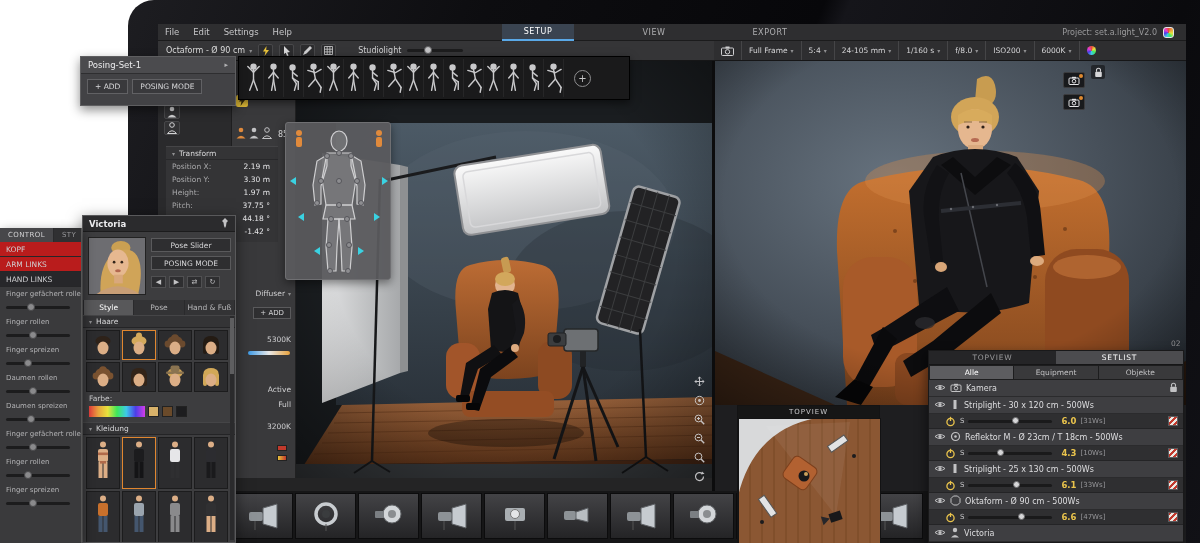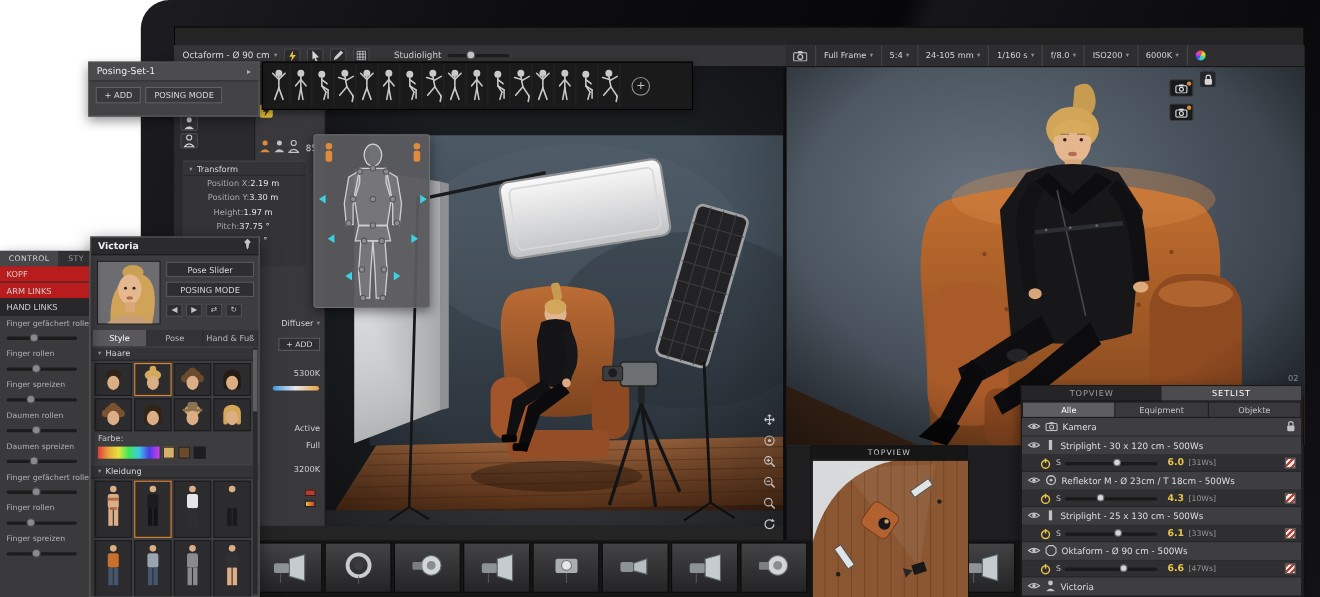--- a/index.html
+++ b/index.html
@@ -37,21 +37,21 @@
 .propstrip{left:74px;top:37px;width:64px;height:417px;background:#39393b;border-right:1px solid #212122;color:#cfcfd1;font-size:7.5px;position:absolute}
 .ytag{position:absolute;left:4px;top:34px;width:12px;height:12px;background:#e8c23a;border-radius:2px;display:flex;align-items:center;justify-content:center}
 .quickbar{position:absolute;left:4px;top:66px;display:flex;gap:3px;align-items:center}
 .ps-row{position:absolute;right:4px;display:flex;align-items:center;gap:3px}
 .ps-btn{border:1px solid #5a5a5c;background:#2f2f31;padding:1px 6px;font-size:7px;color:#d6d6d8}
 .ps-grad{position:absolute;right:5px;top:290px;width:42px;height:4px;border-radius:2px;background:linear-gradient(90deg,#3d9be8,#e8e8e8,#e8a23d)}
 .chiprow{position:absolute;right:8px;width:10px;height:6px;border:1px solid #222}
 
 .transform{left:8px;top:122px;width:112px;height:96px;background:#343436;border-top:1px solid #454547;position:absolute;z-index:4}
 .tr-head{display:flex;align-items:center;gap:4px;height:13px;padding-left:6px;font-size:7.5px;color:#d8d8da;border-bottom:1px solid #28282a}
-.tr-row{display:flex;justify-content:center;align-items:center;height:13px;padding:0 8px 0 6px;font-size:7.5px}
+.tr-row{display:flex;justify-content:space-between;align-items:center;height:13px;padding:0 8px 0 6px;font-size:7.5px}
 .tr-row .lb{color:#a8a8aa}.tr-row .vl{color:#e6e6e8}
 
 .vpmain{left:138px;top:37px;width:416px;height:417px;background:#101214;position:absolute;z-index:1}
 .vp-nav{position:absolute;right:6px;top:314px;display:flex;flex-direction:column;gap:6px;align-items:center;z-index:2}
 .nico{width:13px;height:13px;display:flex;align-items:center;justify-content:center;opacity:.9}
 .divider{left:554px;top:37px;width:3px;height:482px;background:#0c0c0d;position:absolute;z-index:2}
 .vpcam{left:557px;top:37px;width:501px;height:344px;background:#404040;position:absolute;z-index:1}
 .cam-btn{position:absolute;width:22px;height:16px;background:rgba(16,16,18,.85);border:1px solid #3c3c3e;border-radius:2px;display:flex;align-items:center;justify-content:center}
 .cam-dot{position:absolute;right:1px;top:1px;width:4px;height:4px;border-radius:50%;background:#e08a2f}
 .lock-btn{position:absolute;left:376px;top:4px;width:14px;height:14px;display:flex;align-items:center;justify-content:center;background:rgba(16,16,18,.6);border-radius:2px}
@@ -129,20 +129,37 @@
 .hp-knob{position:absolute;top:3px;width:8px;height:8px;border-radius:50%;background:#8a8a8c;border:1px solid #4a4a4c}
 </style>
 </head>
 <body>
 
 <div id="stage">
   <div class="abs monitor"></div>
 
   <div class="abs screen">
 
+    <div class="menubar">
+      <div class="menuitems">
+          <span class="menu-item">File</span>
+          <span class="menu-item">Edit</span>
+          <span class="menu-item">Settings</span>
+          <span class="menu-item">Help</span>
+        </div>
+      <div class="apptabs">
+          <div class="apptab active">SETUP</div>
+          <div class="apptab">VIEW</div>
+          <div class="apptab">EXPORT</div>
+        </div>
+      <div class="projectwrap">
+        <span class="project">Project: set.a.light_V2.0</span>
+        <span class="applogo"></span>
+      </div>
+    </div>
 
     <div class="toolbar">
       <div class="tb-left">
         <div class="dropdown">
           <span>Octaform - Ø 90 cm</span>
           <span class="dd-arrow">▾</span>
         </div>
         <div class="tb-icon">
             <svg width="8" height="10" viewBox="0 0 8 10">
               <polygon points="4.5,0 1,5.5 3.5,5.5 2.5,10 7,4 4.2,4" fill="#e8c23a"></polygon>

